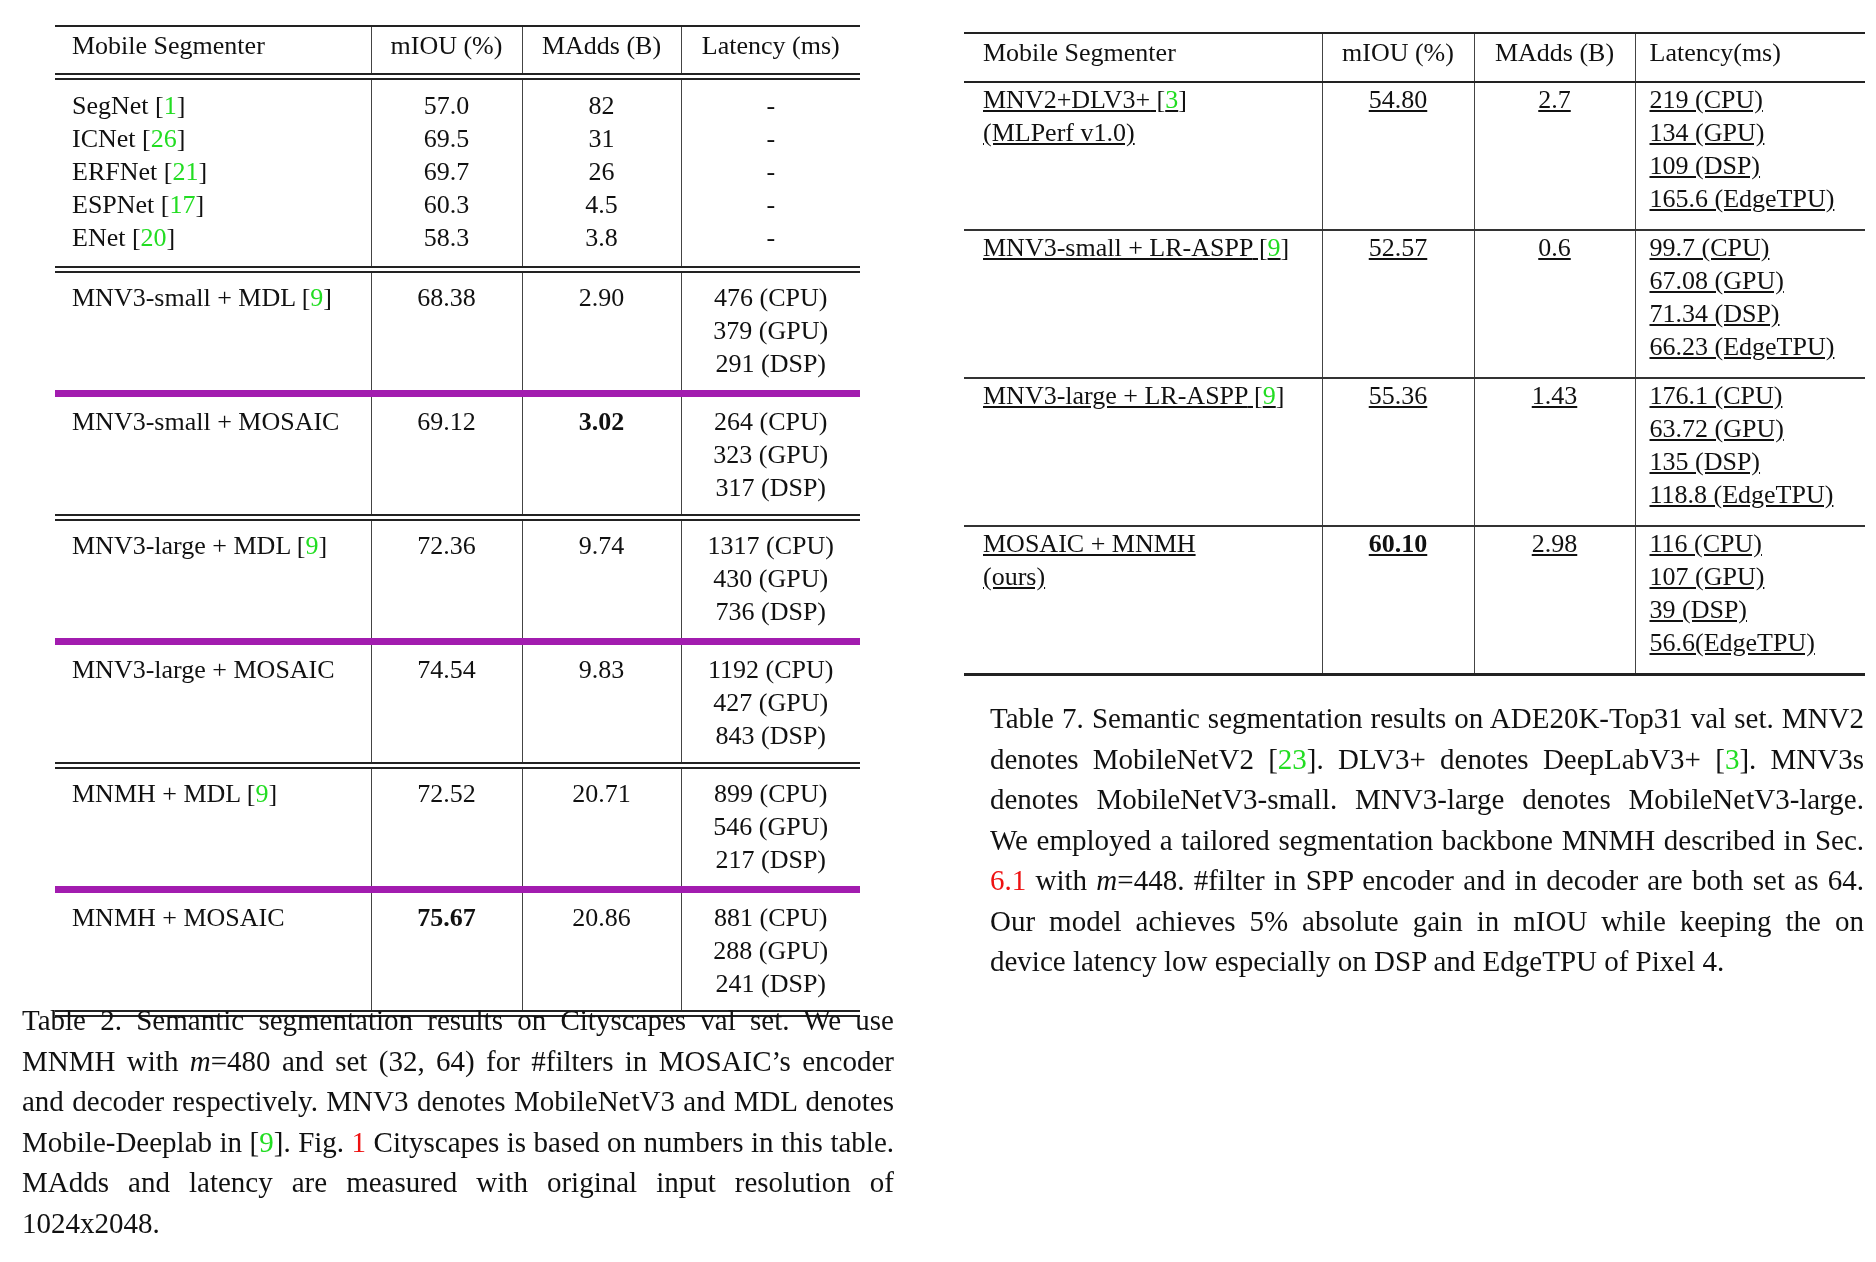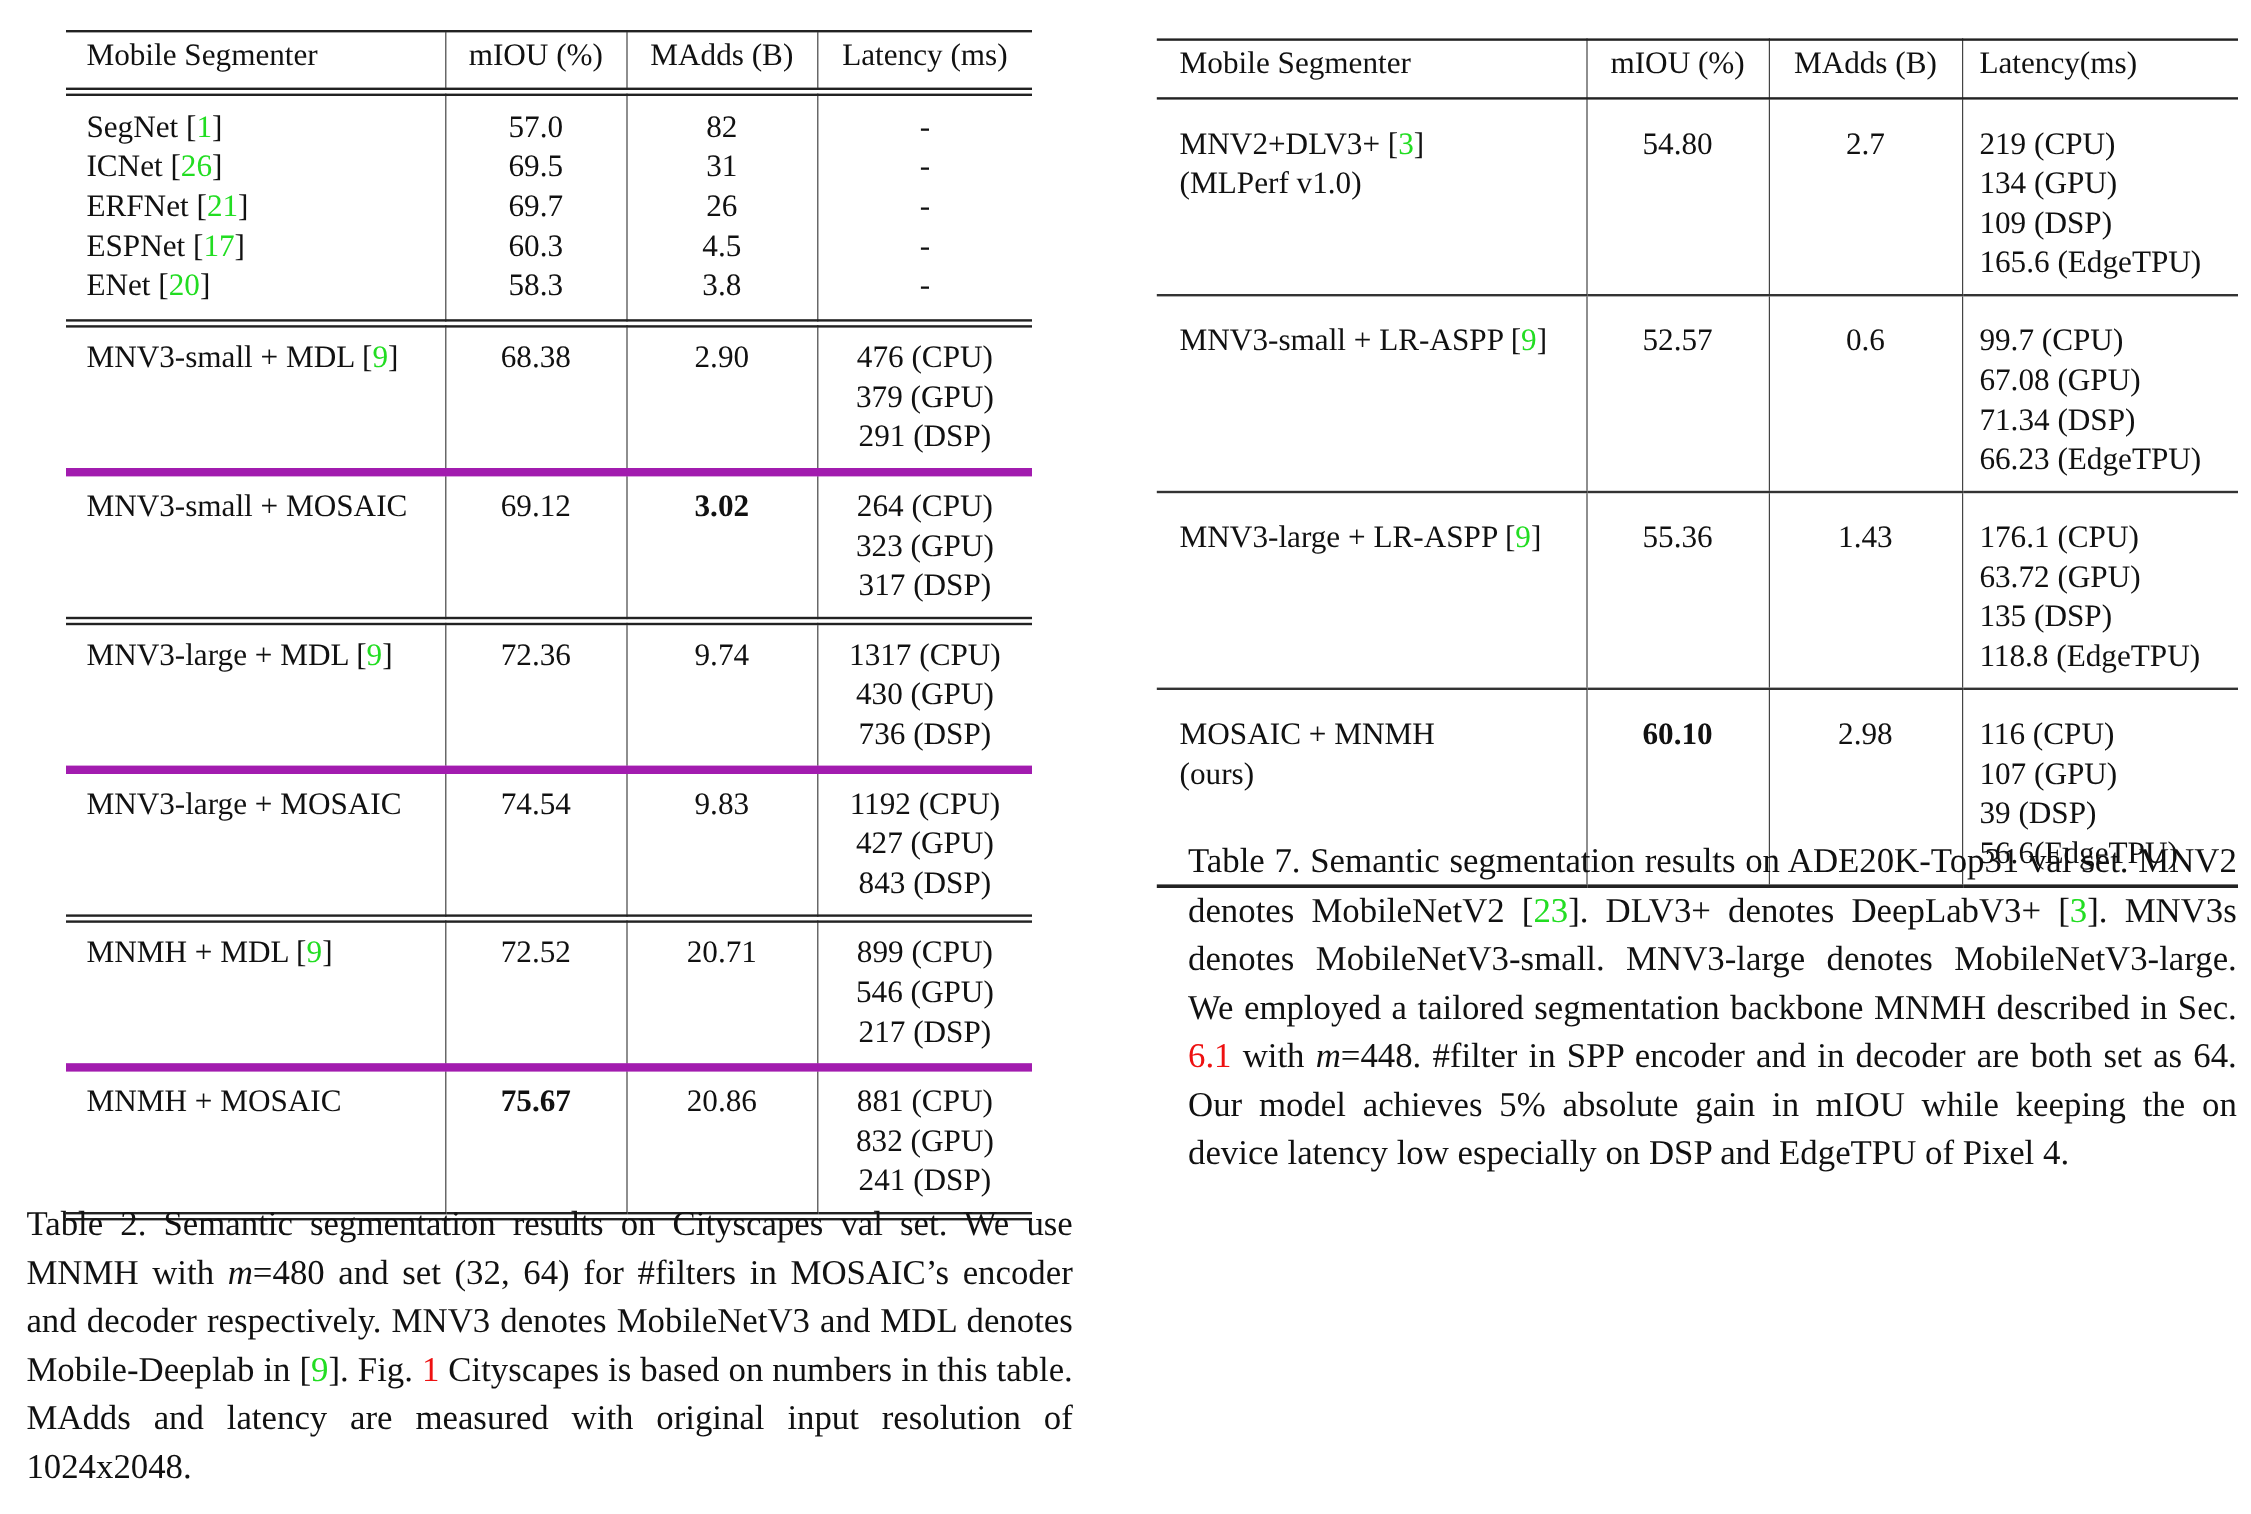--- a/index.html
+++ b/index.html
@@ -23,21 +23,21 @@
   #t2 td.num, #t2 th.num { text-align:center; }
   #t2 tbody.last tr:last-child td { border-bottom:7px double #222; }
   
   #t7 { left:964px; top:32px; width:901px; border-top:2.5px solid #222; }
   #t7 col.c0 { width:358px; } #t7 col.c1 { width:152px; } #t7 col.c2 { width:161px; } #t7 col.c3 { width:230px; }
   #t7 thead th { height:45px; padding-top:2px; }
   #t7 thead tr { border-bottom:2px solid #222; }
   #t7 td.name, #t7 th.name { text-align:left; padding-left:19px; }
   #t7 td.num, #t7 th.num { text-align:center; }
   #t7 td.lat, #t7 th.lat { text-align:left; padding-left:14px; }
-  #t7 .cellwrap { padding:20px 0 10px 0; }
+  #t7 .cellwrap { padding:0 0 10px 0;text-decoration:underline; }
   #t7 tbody tr.row td { height:146px; }
   #t7 tbody tr.row + tr.row td { border-top:2px solid #333; }
   #t7 tbody tr.row:last-child td { border-bottom:3px solid #222; }
   .line { display:block; white-space:nowrap; }
   .caption { position:absolute; font-size:29px; line-height:40.5px; text-align:justify; }
   #cap2 { left:22px; top:1000px; width:872px; }
   #cap7 { left:956px; top:698px; width:874px;margin-left:34px; }
   .it { font-style:italic; }
 </style>
 </head>
@@ -238,21 +238,21 @@
           </div>
         </td>
       <td class="num vline">
           <div class="cellwrap">
             <span class="line">20.86</span>
           </div>
         </td>
       <td class="num vline">
           <div class="cellwrap">
         <span class="line">881 (CPU)</span>
-        <span class="line">832 (GPU)</span>
+        <span class="line">288 (GPU)</span>
         <span class="line">241 (DSP)</span>
       </div>
         </td>
     </tr>
   </tbody>
 </table>
 
 <div id="cap2" class="caption"><span>Table 2. Semantic segmentation results on Cityscapes val set. We use MNMH with </span><span class="it">m</span><span>=480 and set (32, 64) for #filters in MOSAIC’s encoder and decoder respectively.  MNV3 denotes MobileNetV3 and MDL denotes Mobile-Deeplab in [</span><a class="cite">9</a><span>].  Fig. </span><a class="ref-red">1</a><span> Cityscapes is based on numbers in this table. MAdds and latency are measured with original input resolution of 1024x2048.</span></div>
 
 <table id="t7" class="tbl">

